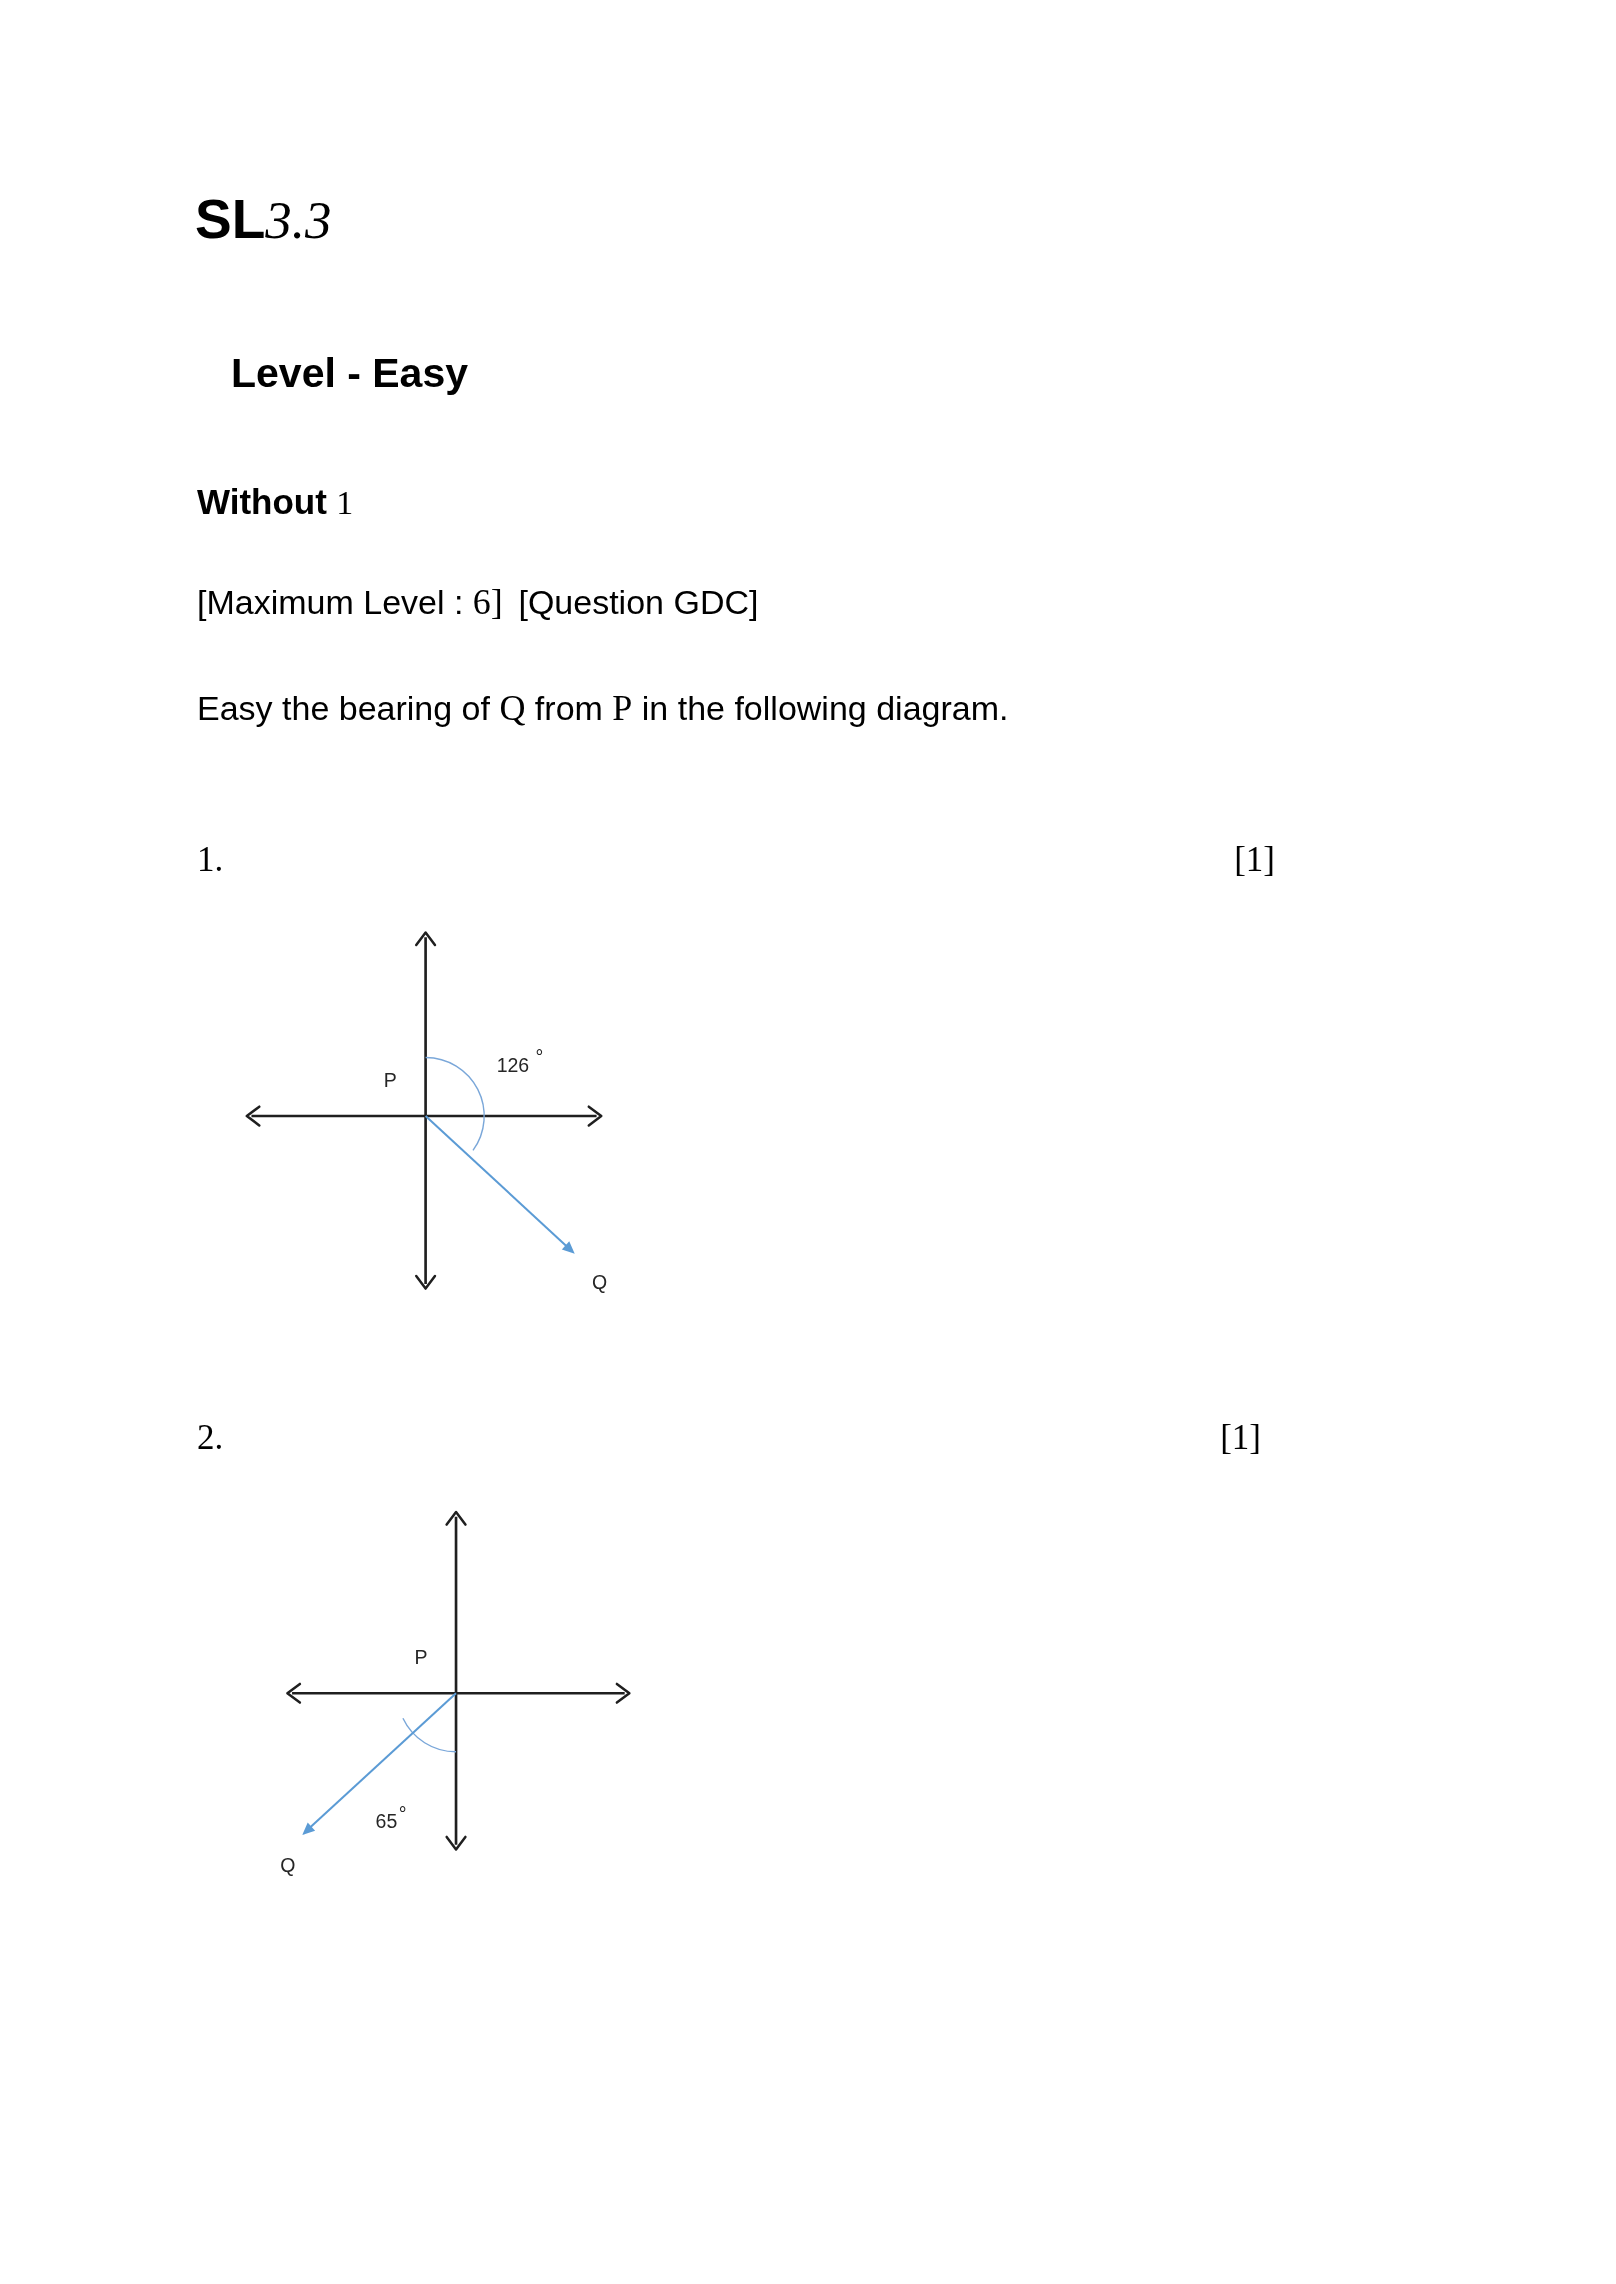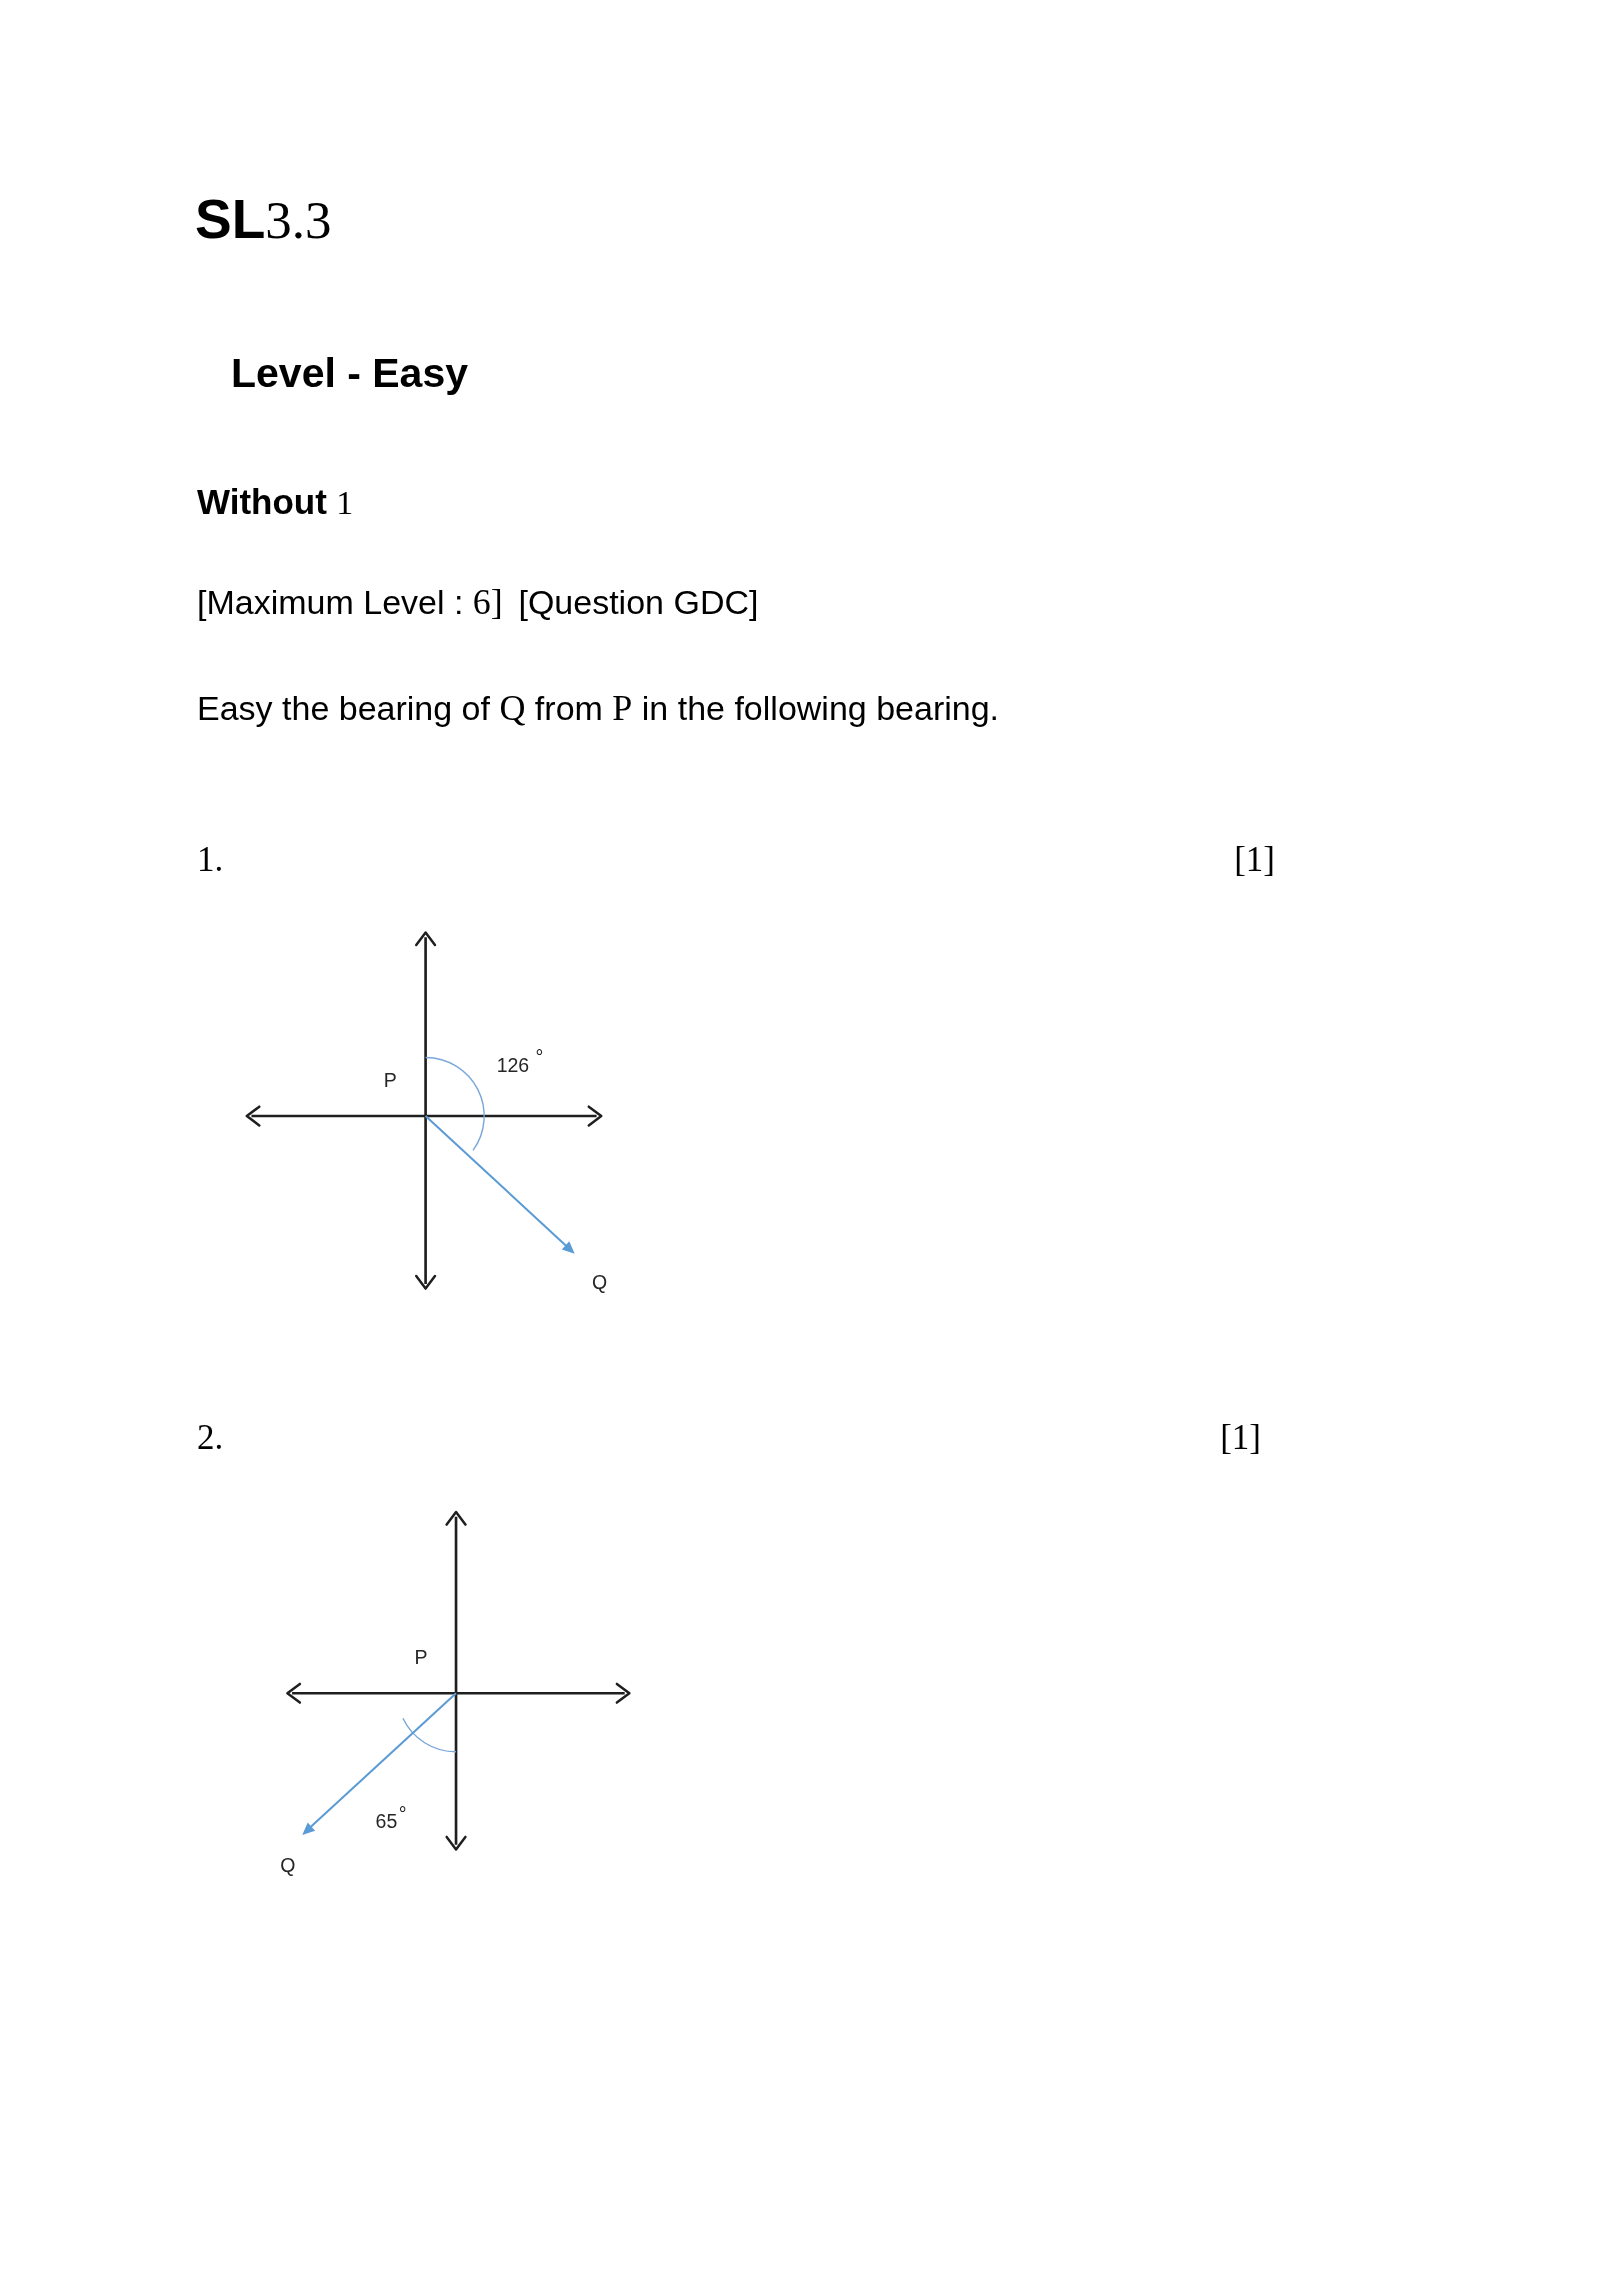--- a/index.html
+++ b/index.html
@@ -4,21 +4,21 @@
 <style>
   html, body { margin:0; padding:0; background:#ffffff; }
   .page {
     position:relative; width:1617px; height:2284px; background:#ffffff;
     color:#000; font-family:"Liberation Sans", sans-serif; overflow:hidden;
   }
   .abs { position:absolute; }
   .serif { font-family:"Liberation Serif","DejaVu Serif",serif; font-weight:400; }
 
   .title { left:195px; top:192px; font-size:55px; font-weight:700; line-height:1; }
-  .title-num { font-size:53px; font-weight:400; }
+  .title-num { font-size:53px; font-weight:400;font-style:italic; }
 
   .level { left:197px; top:353px; font-size:41px; font-weight:700; line-height:1;margin-left:34px; }
 
   .question { left:197px; top:484px; font-size:35px; font-weight:700; line-height:1; }
   .question-num { font-size:34px; font-weight:400; margin-left:9.4px; }
 
   .marksline { left:197px; top:584px; font-size:34px; font-weight:400; line-height:1; }
   .marksline .serif { font-size:36px; }
   .gdc-sep { display:inline-block; width:15.6px; }
 
@@ -45,21 +45,21 @@
 <div class="page">
 
   <div class="abs title"><span>SL</span><span class="serif title-num">3.3</span></div>
 
   <div class="abs level">Level - Easy</div>
 
   <div class="abs question"><span>Without</span><span class="serif question-num">1</span></div>
 
   <div class="abs marksline"><span>[Maximum Level : </span><span class="serif">6</span><span class="serif">]</span><span class="gdc-sep"></span><span>[Question GDC]</span></div>
 
-  <div class="abs prompt"><span>Easy the bearing of </span><span class="serif">Q</span><span> from </span><span class="serif">P</span><span> in the following bearing.</span></div>
+  <div class="abs prompt"><span>Easy the bearing of </span><span class="serif">Q</span><span> from </span><span class="serif">P</span><span> in the following diagram.</span></div>
 
   <div class="abs item-row row-1">
     <span>1.</span>
     <span>[1]</span>
   </div>
 
   <svg class="diagram diag-1" width="391" height="406" viewBox="0 0 500 520">
 
     <line class="axis-line" x1="245" y1="40" x2="245" y2="484" stroke="#1f1f1f"></line>
     <line class="axis-line" x1="22" y1="269" x2="464" y2="269" stroke="#1f1f1f"></line>

